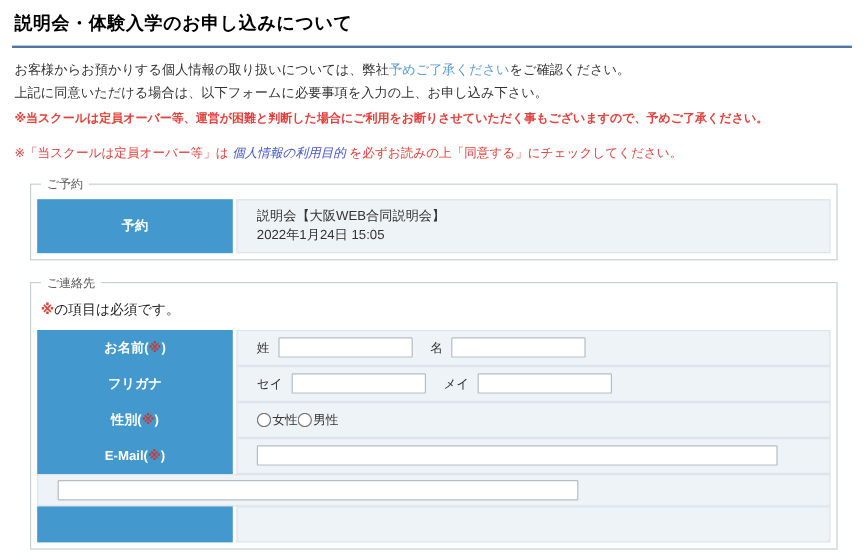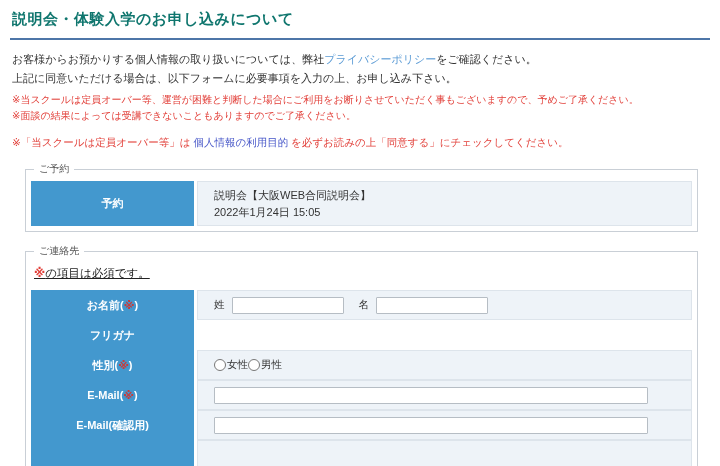--- a/index.html
+++ b/index.html
@@ -6,33 +6,33 @@
   html,body { margin:0; padding:0; }
   body {
     width:720px; height:466px; overflow:hidden;
     background:#ffffff; color:#333;
     font-family:"Liberation Sans","DejaVu Sans",sans-serif;
   }
   .page { padding:8px 10px 0 10px; }
 
   .title {
     margin:0; padding:2px 0 9px 2px;
-    font-size:15px; font-weight:bold; color:#0f766e;
+    font-size:15px; font-weight:bold; color:#000000;
     border-bottom:2px solid #4d76a8;
     letter-spacing:0.5px;
   }
 
   .intro { margin:10px 0 0 2px; font-size:11px; line-height:1.7; color:#333; }
   .intro p { margin:0; }
   .link-privacy { color:#5b9bd5; text-decoration:none; cursor:pointer; }
 
   .notes { margin:5px 0 0 2px; font-size:10px; line-height:1.55; color:#e2403a; }
-  .notes p { margin:0; }
+  .notes p { margin:0;font-weight:bold; }
   .note-3 { margin:13px 0 0 2px; font-size:10.5px; color:#e2403a; }
-  .link-purpose { color:#4656c8; text-decoration:none; cursor:pointer; }
+  .link-purpose { color:#4656c8; text-decoration:none; cursor:pointer;font-style:italic; }
 
   fieldset {
     margin:12px 12px 0 15px;
     border:1px solid #c9cfd6;
     padding:5px;
   }
   legend { font-size:10px; color:#555; padding:0 5px; margin-left:3px;margin-top:24px; }
 
   .frow { display:flex; gap:3px; margin-bottom:0; }
   .frow:last-child { margin-bottom:0; }
@@ -48,21 +48,21 @@
   .td {
     flex:1;
     background:#eef3f8; border:1px solid #dde4eb;
     display:flex; align-items:center;
     padding:4px 12px 4px 16px;
     font-size:11px; color:#333;
   }
   .td.block { display:block; padding-top:5px; padding-bottom:5px; }
   .resv-line { line-height:1.5; }
 
-  .req-note { font-size:11.5px; color:#222; margin:3px 0 9px 3px;text-decoration:underline; }
+  .req-note { font-size:11.5px; color:#222; margin:3px 0 9px 3px; }
 
   .flabel { font-size:10.5px; color:#333; margin-right:7px; white-space:nowrap; }
   .flabel.second { margin-left:15px; }
   .txt {
     height:17px; border:1px solid #b6bdc4; background:#fff;
     font-size:11px; padding:1px 4px; border-radius:1px;
   }
   .txt.small { width:112px; }
   .txt.wide  { width:434px; max-width:100%; }
 
@@ -70,27 +70,26 @@
   .radio-option input { margin:0 1px 0 0; width:12px; height:12px; }
 </style>
 </head>
 <body>
 
 <div class="page">
 
   <h1 class="title">説明会・体験入学のお申し込みについて</h1>
 
   <div class="intro">
-    <p><span>お客様からお預かりする個人情報の取り扱いについては、弊社</span><a class="link-privacy">プライバシーポリシー</a><span>をご確認ください。</span></p>
+    <p><span>お客様からお預かりする個人情報の取り扱いについては、弊社</span><a class="link-privacy">予めご了承ください</a><span>をご確認ください。</span></p>
     <p>上記に同意いただける場合は、以下フォームに必要事項を入力の上、お申し込み下さい。</p>
   </div>
 
   <div class="notes">
     <p>※当スクールは定員オーバー等、運営が困難と判断した場合にご利用をお断りさせていただく事もございますので、予めご了承ください。</p>
-    <p>※面談の結果によっては受講できないこともありますのでご了承ください。</p>
   </div>
 
   <div class="note-3">
     <span>※「当スクールは定員オーバー等」は </span><a class="link-purpose">個人情報の利用目的</a><span> を必ずお読みの上「同意する」にチェックしてください。</span>
   </div>
 
   <fieldset>
     <legend>ご予約</legend>
     <div class="frow">
       <div class="th tall">予約</div>
@@ -116,20 +115,26 @@
       <div class="td">
         <span class="flabel">姓</span>
         <input class="txt small" type="text" style="">
         <span class="flabel second">名</span>
         <input class="txt small" type="text" style="">
       </div>
     </div>
 
     <div class="frow">
       <div class="th">フリガナ</div>
+      <div class="td">
+        <span class="flabel">セイ</span>
+        <input class="txt small" type="text" style="">
+        <span class="flabel second">メイ</span>
+        <input class="txt small" type="text" style="">
+      </div>
     </div>
 
     <div class="frow">
       <div class="th">
           <span>性別</span>
           <span>(</span>
           <span class="req">※</span>
           <span>)</span>
         </div>
       <div class="td">
@@ -150,21 +155,20 @@
           <span>(</span>
           <span class="req">※</span>
           <span>)</span>
         </div>
       <div class="td">
         <input class="txt wide" type="text" style="">
       </div>
     </div>
 
     <div class="frow">
-      <div class="th">E-Mail(確認用)</div>
       <div class="td">
         <input class="txt wide" type="text" style="">
       </div>
     </div>
 
     <div class="frow">
       <div class="th"></div>
       <div class="td">
         
       </div>

